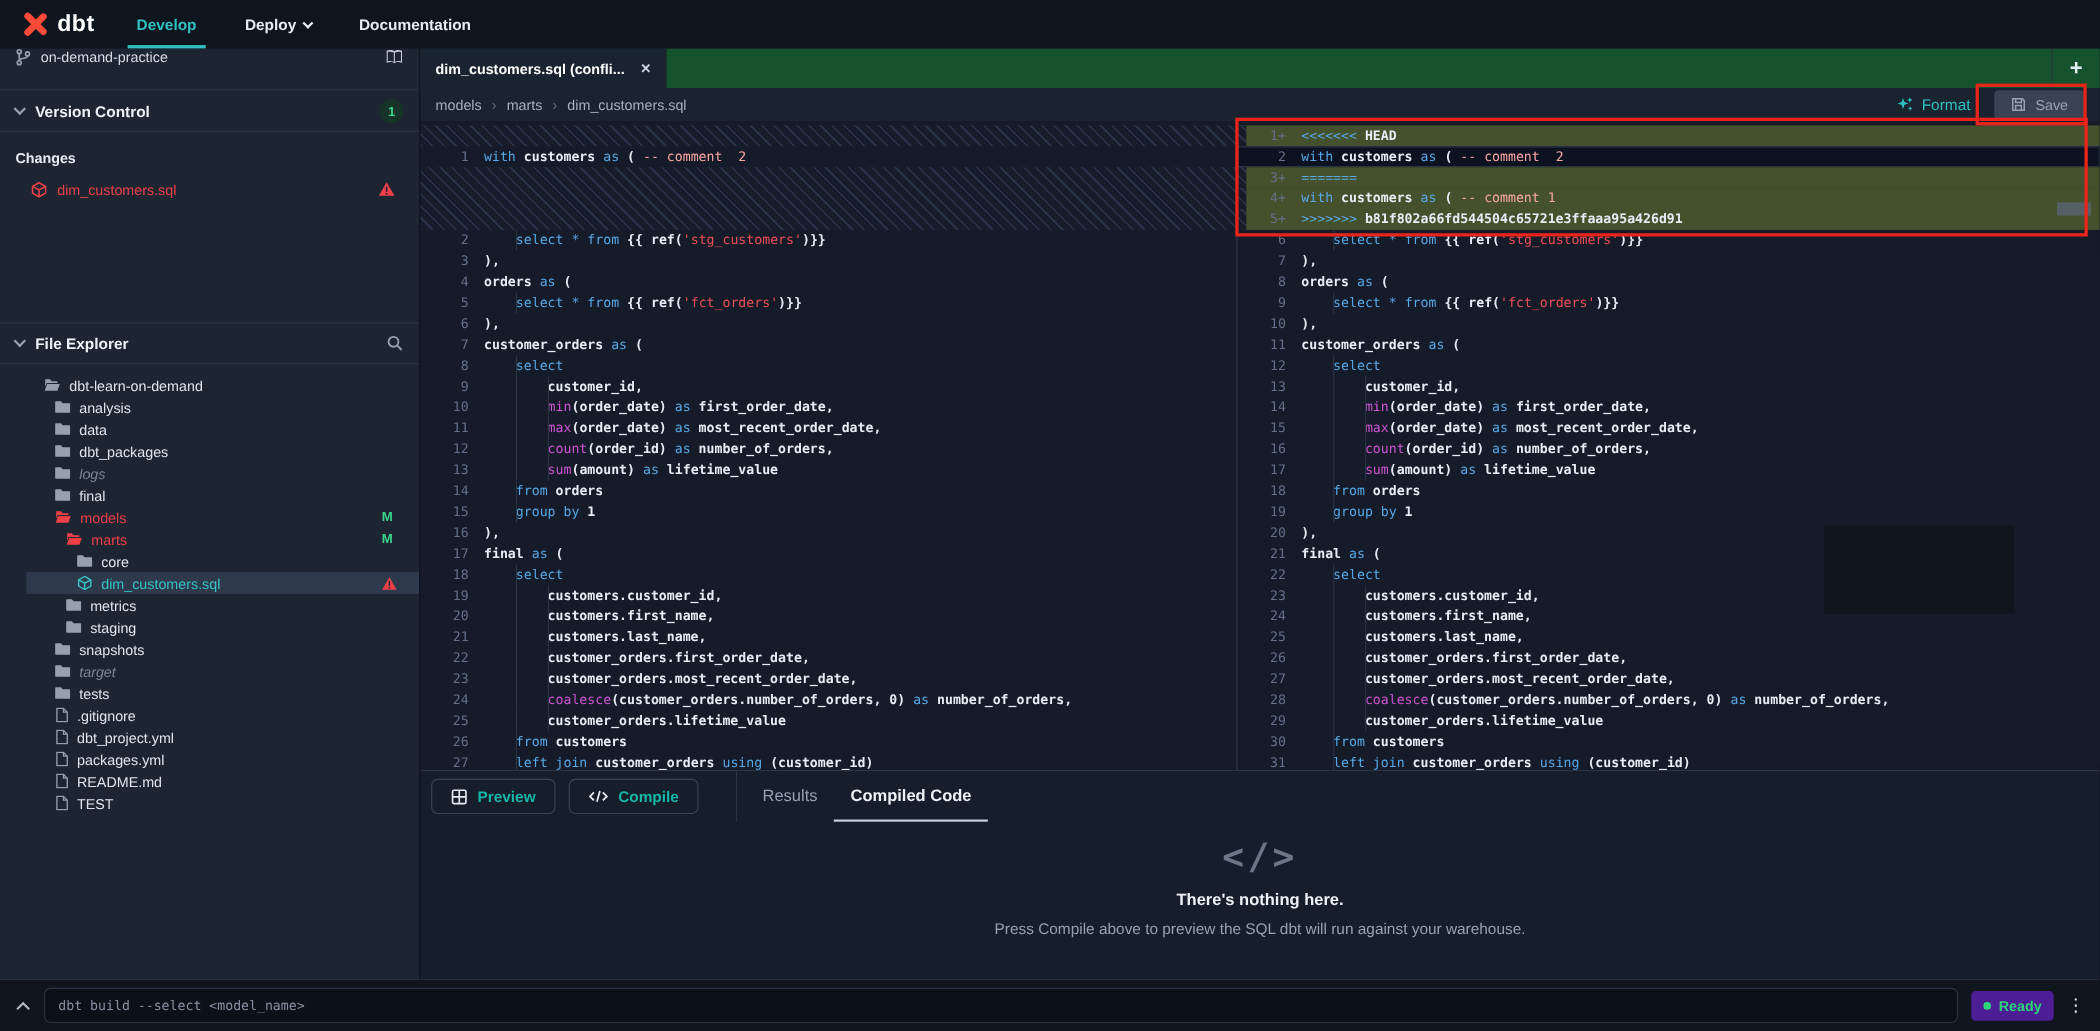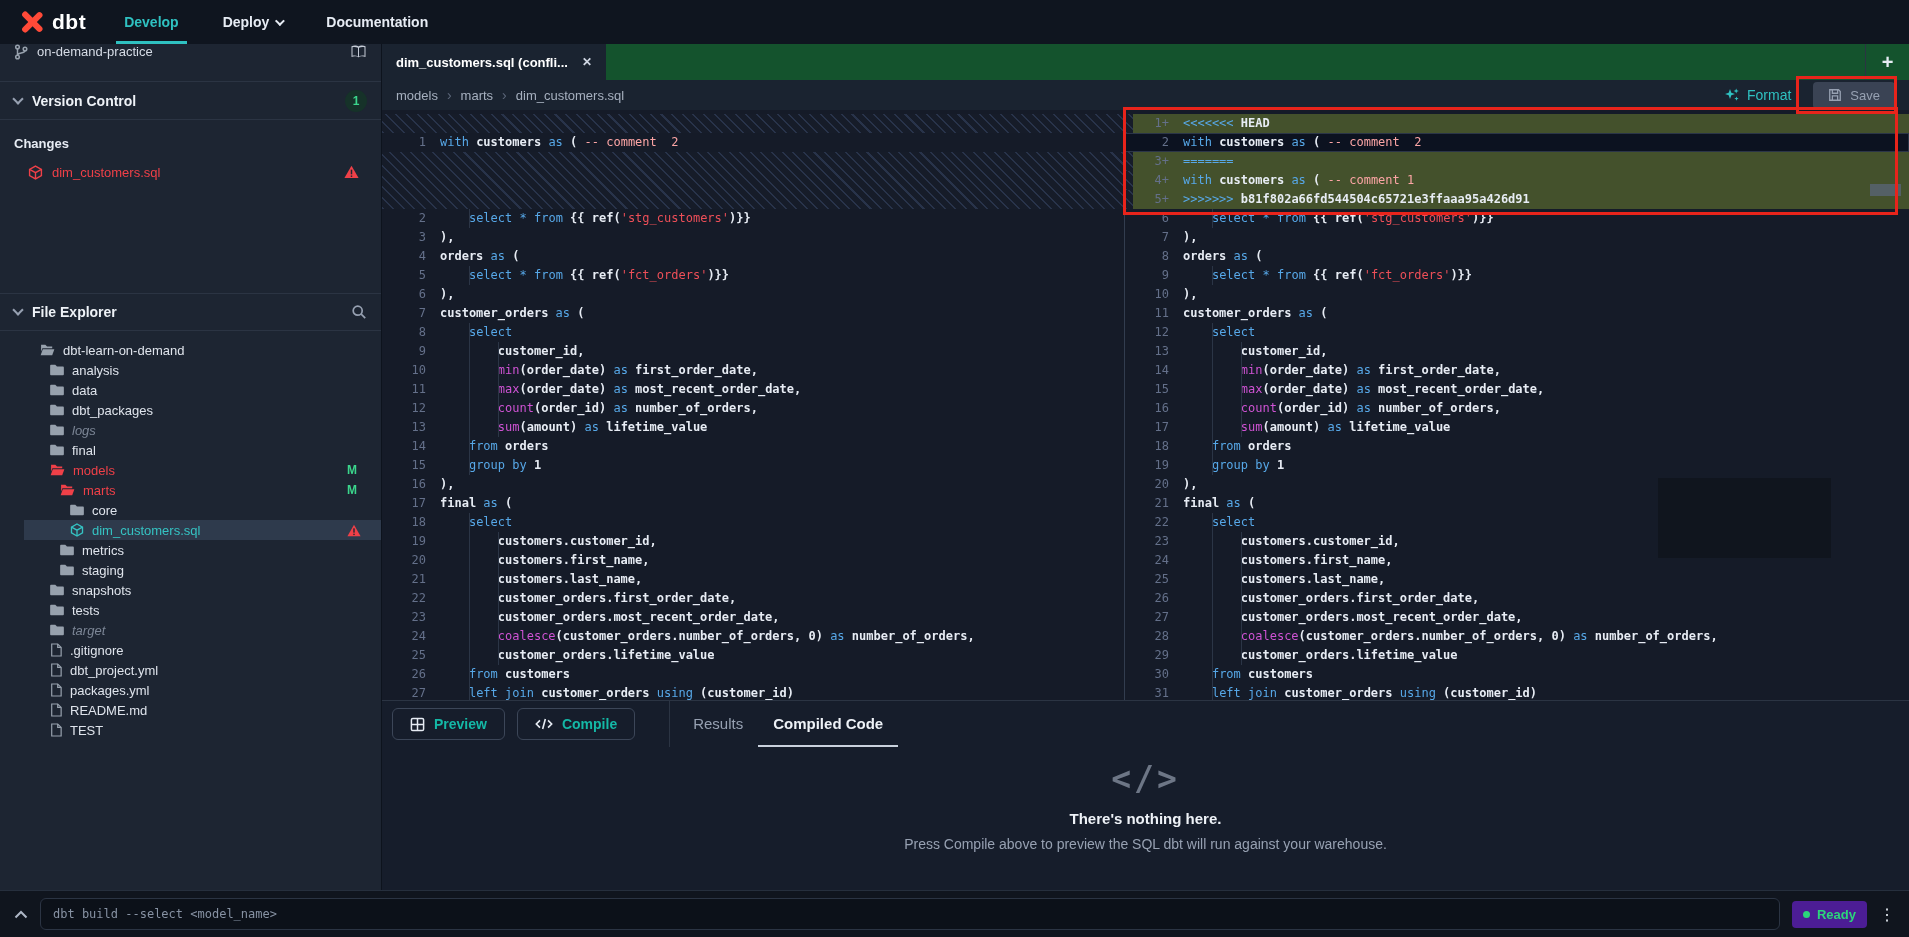--- a/index.html
+++ b/index.html
@@ -296,35 +296,35 @@
           <span class="tree-label">staging</span>
         </div>
         <div class="tree-row" style="padding-left: 26px;">
           <span class="tree-icon">
             <svg width="14" height="12" viewBox="0 0 16 14" fill="currentColor">
               <path d="M1 1h5l2 2h7a1 1 0 0 1 1 1v8a1 1 0 0 1-1 1H1a1 1 0 0 1-1-1V2a1 1 0 0 1 1-1z"></path>
             </svg>
           </span>
           <span class="tree-label">snapshots</span>
         </div>
+        <div class="tree-row v-dim" style="padding-left: 26px;">
+          <span class="tree-icon">
+            <svg width="14" height="12" viewBox="0 0 16 14" fill="currentColor">
+              <path d="M1 1h5l2 2h7a1 1 0 0 1 1 1v8a1 1 0 0 1-1 1H1a1 1 0 0 1-1-1V2a1 1 0 0 1 1-1z"></path>
+            </svg>
+          </span>
+          <span class="tree-label">target</span>
+        </div>
         <div class="tree-row" style="padding-left: 26px;">
           <span class="tree-icon">
             <svg width="14" height="12" viewBox="0 0 16 14" fill="currentColor">
               <path d="M1 1h5l2 2h7a1 1 0 0 1 1 1v8a1 1 0 0 1-1 1H1a1 1 0 0 1-1-1V2a1 1 0 0 1 1-1z"></path>
             </svg>
           </span>
           <span class="tree-label">tests</span>
-        </div>
-        <div class="tree-row v-dim" style="padding-left: 26px;">
-          <span class="tree-icon">
-            <svg width="14" height="12" viewBox="0 0 16 14" fill="currentColor">
-              <path d="M1 1h5l2 2h7a1 1 0 0 1 1 1v8a1 1 0 0 1-1 1H1a1 1 0 0 1-1-1V2a1 1 0 0 1 1-1z"></path>
-            </svg>
-          </span>
-          <span class="tree-label">target</span>
         </div>
         <div class="tree-row" style="padding-left: 26px;">
           <span class="tree-icon">
             <svg width="12" height="14" viewBox="0 0 14 16" fill="none" stroke="currentColor" stroke-width="1.4">
               <path d="M2 1h7l4 4v10H2Z"></path>
               <path d="M9 1v4h4"></path>
             </svg>
           </span>
           <span class="tree-label">.gitignore</span>
         </div>

